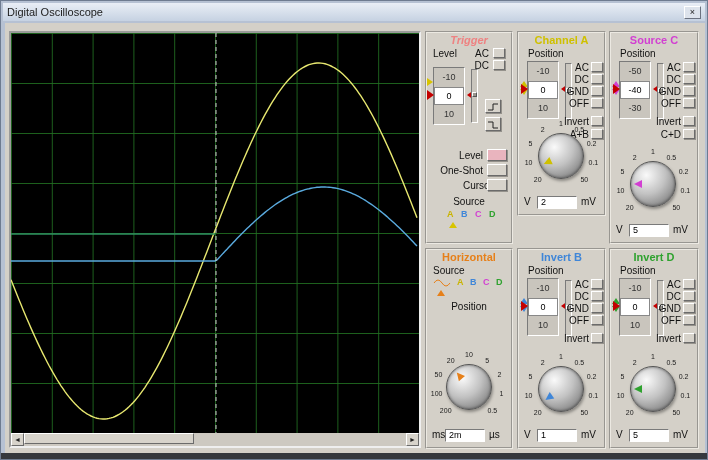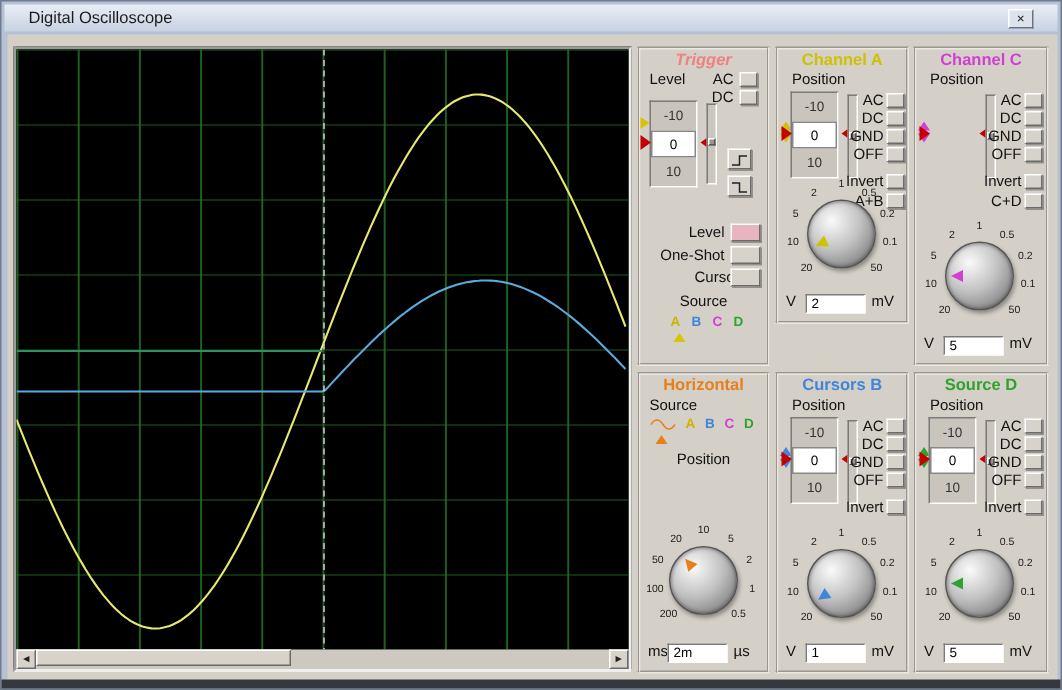--- a/index.html
+++ b/index.html
@@ -2,21 +2,21 @@
 <html><head>
 <meta charset="utf-8">
 <style>
   *{margin:0;padding:0;box-sizing:border-box;}
   html,body{width:708px;height:460px;overflow:hidden;background:#3a3d42;
     font-family:"Liberation Sans","DejaVu Sans",sans-serif;}
   .window{position:absolute;left:0;top:0;width:708px;height:460px;
     background:#b6c1d3;border:1px solid #6e7b90;}
   .titlebar{position:absolute;left:2px;top:2px;right:2px;height:18px;
     background:linear-gradient(#e9eef6,#c6d2e2);display:flex;align-items:center;
-    padding:0 16px;font-size:11px;color:#1c1c1c;}
+    padding:0 4px;font-size:11px;color:#1c1c1c;}
   .titlebar .title{flex:1;}
   .closebtn{width:17px;height:13px;font-size:9px;line-height:10px;text-align:center;
     background:#dde3ec;border:1px solid;border-color:#fff #6b7280 #6b7280 #fff;color:#222;padding:0;}
   .content{position:absolute;left:4px;top:22px;width:700px;height:432px;background:#d4d0c8;}
   .bstrip{position:absolute;left:0;right:0;bottom:0;height:6px;background:#35383d;}
 
   
   .scope-frame{position:absolute;left:4px;top:8px;width:412px;height:417px;
     border:2px inset #efefef;background:#000;}
   .scope-screen{position:absolute;left:0;top:0;width:408px;height:400px;background-color:#000;
@@ -238,28 +238,33 @@
           <span class="dlabel" style="left: 58.3px; top: 10.6px;">0.5</span>
           <span class="dlabel" style="left: 70.5px; top: 25.4px;">0.2</span>
           <span class="dlabel" style="left: 72.4px; top: 44.4px;">0.1</span>
           <span class="dlabel" style="left: 63.3px; top: 61.3px;">50</span>
         </div>
   <span class="lbl" style="left:5px;bottom:7px">V</span>
   <div class="vbox" style="left:18px;bottom:5px;width:40px">2</div>
   <span class="lbl" style="left:62px;bottom:7px">mV</span>
 </div>
     <div class="panel p-chc">
-  <div class="ptitle" style="color: rgb(210, 63, 210);">Channel C</div>
+  <div class="ptitle" style="color: rgb(210, 63, 210);">Source C</div>
   <span class="lbl" style="left:9px;top:16px">Position</span>
 
   <div class="updown" style="left:1px;top:48px">
     <span class="ua" style="border-bottom-color: rgb(210, 63, 210);"></span>
     <span class="da" style="border-top-color: rgb(210, 63, 210);"></span>
   </div>
 
+  <div class="vspin" style="left:8px;top:28px">
+    <div class="cell">-50</div>
+    <div class="cell mid">-40</div>
+    <div class="cell">-30</div>
+  </div>
   <span class="te" style="left:2px;top:51px"></span>
   <span class="tw" style="left:42px;top:51px"></span>
   <div class="vtrack" style="left:46px;top:30px;height:56px">
     <div class="vthumb" style="top:24px"></div>
   </div>
 
   <span class="lbl r" style="left:48px;top:30px;width:22px">AC</span>
   <button class="sbtn" style="left:72px;top:29px"></button>
   <span class="lbl r" style="left:48px;top:42px;width:22px">DC</span>
   <button class="sbtn" style="left:72px;top:41px"></button>
@@ -287,21 +292,21 @@
           <span class="dlabel" style="left: 58.3px; top: 10.6px;">0.5</span>
           <span class="dlabel" style="left: 70.5px; top: 25.4px;">0.2</span>
           <span class="dlabel" style="left: 72.4px; top: 44.4px;">0.1</span>
           <span class="dlabel" style="left: 63.3px; top: 61.3px;">50</span>
         </div>
   <span class="lbl" style="left:5px;bottom:7px">V</span>
   <div class="vbox" style="left:18px;bottom:5px;width:40px">5</div>
   <span class="lbl" style="left:62px;bottom:7px">mV</span>
 </div>
     <div class="panel p-chb">
-  <div class="ptitle" style="color: rgb(63, 134, 216);">Cursors B</div>
+  <div class="ptitle" style="color: rgb(63, 134, 216);">Invert B</div>
   <span class="lbl" style="left:9px;top:16px">Position</span>
 
   <div class="updown" style="left:1px;top:48px">
     <span class="ua" style="border-bottom-color: rgb(63, 134, 216);"></span>
     <span class="da" style="border-top-color: rgb(63, 134, 216);"></span>
   </div>
 
   <div class="vspin" style="left:8px;top:28px">
     <div class="cell">-10</div>
     <div class="cell mid">0</div>
@@ -339,21 +344,21 @@
           <span class="dlabel" style="left: 58.3px; top: 10.6px;">0.5</span>
           <span class="dlabel" style="left: 70.5px; top: 25.4px;">0.2</span>
           <span class="dlabel" style="left: 72.4px; top: 44.4px;">0.1</span>
           <span class="dlabel" style="left: 63.3px; top: 61.3px;">50</span>
         </div>
   <span class="lbl" style="left:5px;bottom:7px">V</span>
   <div class="vbox" style="left:18px;bottom:5px;width:40px">1</div>
   <span class="lbl" style="left:62px;bottom:7px">mV</span>
 </div>
     <div class="panel p-chd">
-  <div class="ptitle" style="color: rgb(47, 162, 47);">Source D</div>
+  <div class="ptitle" style="color: rgb(47, 162, 47);">Invert D</div>
   <span class="lbl" style="left:9px;top:16px">Position</span>
 
   <div class="updown" style="left:1px;top:48px">
     <span class="ua" style="border-bottom-color: rgb(47, 162, 47);"></span>
     <span class="da" style="border-top-color: rgb(47, 162, 47);"></span>
   </div>
 
   <div class="vspin" style="left:8px;top:28px">
     <div class="cell">-10</div>
     <div class="cell mid">0</div>

